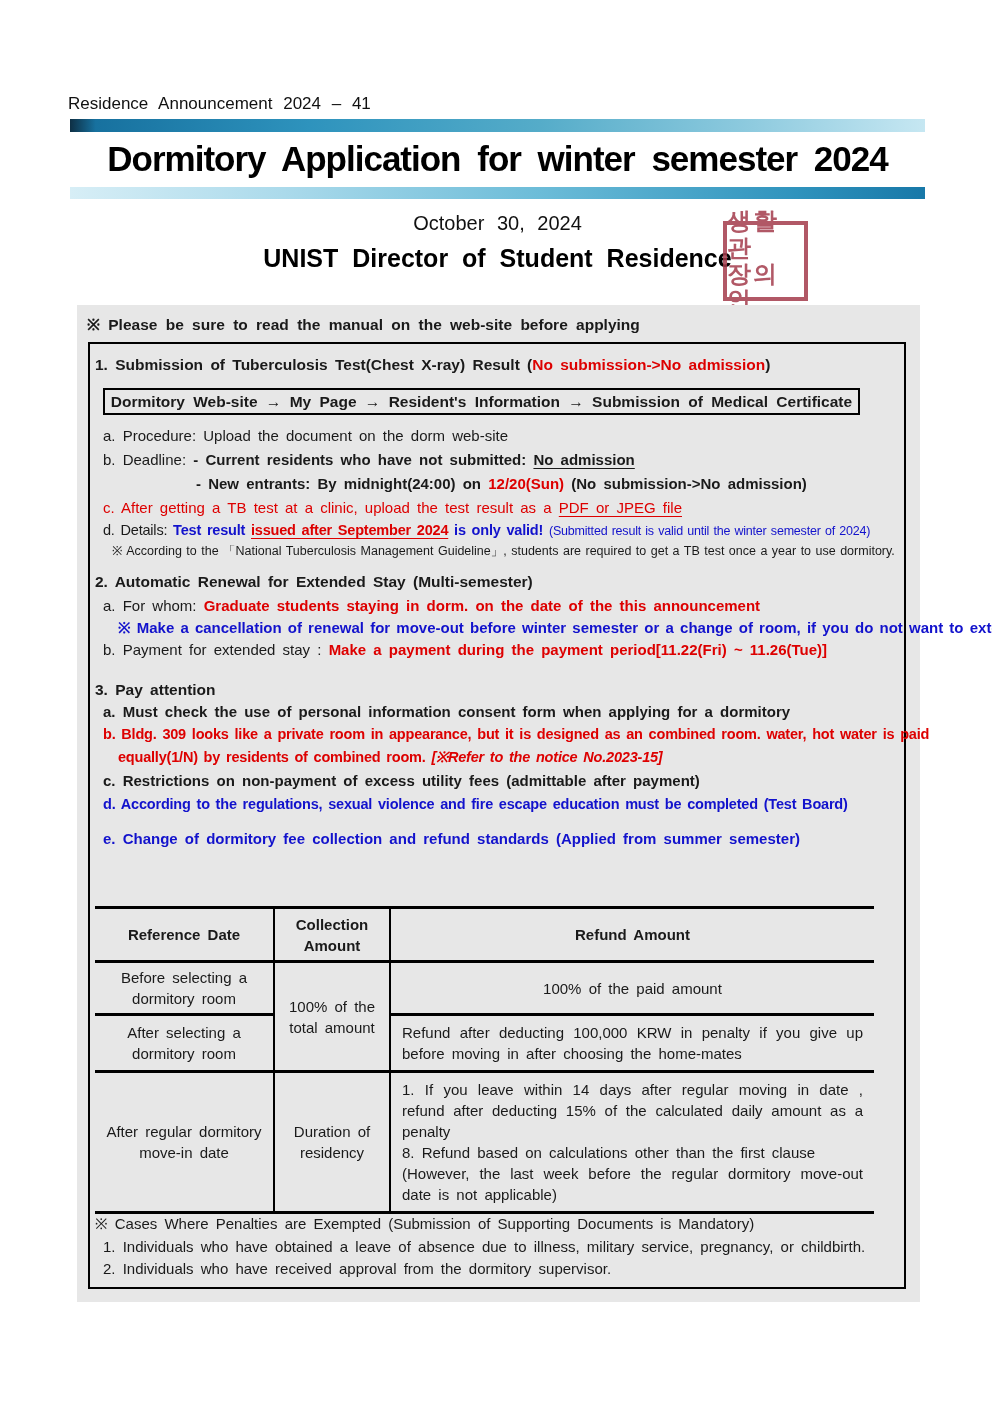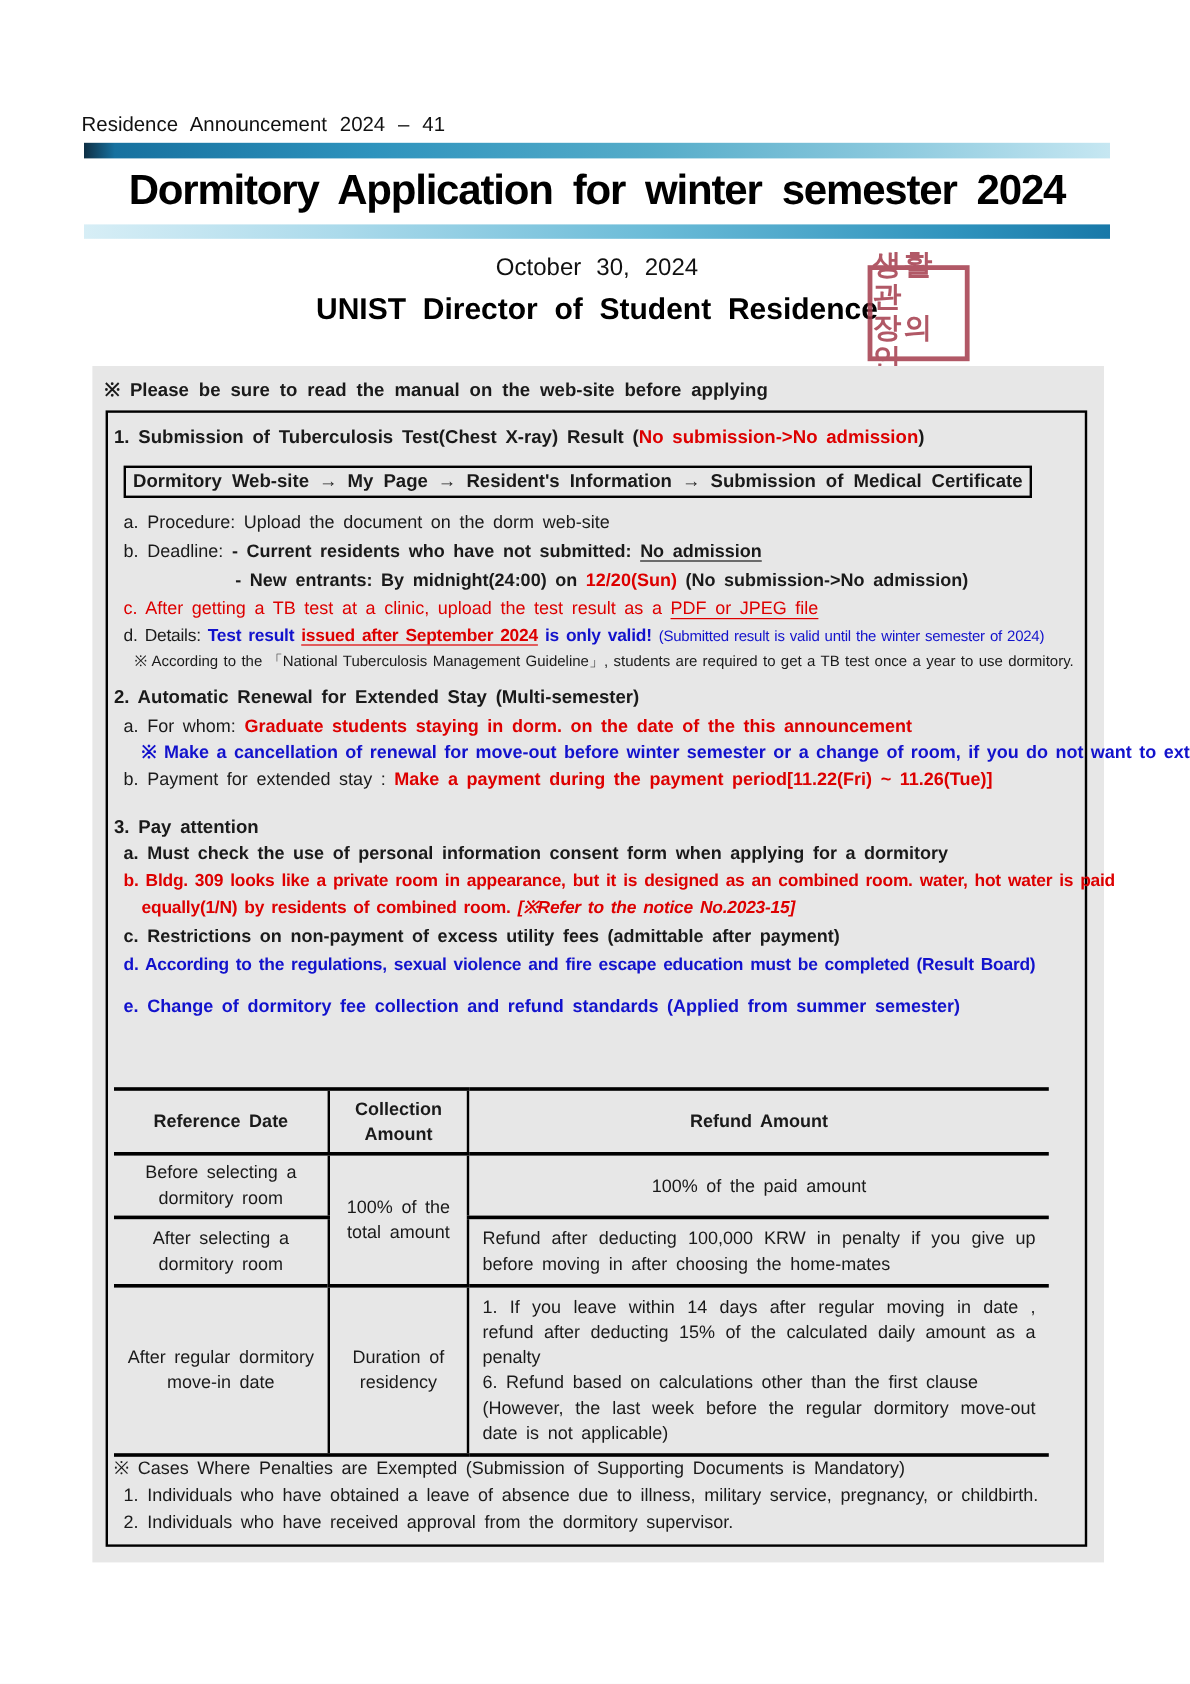--- a/index.html
+++ b/index.html
@@ -103,21 +103,21 @@
         <span>b. Payment for extended stay : </span><span class="b red">Make a payment during the payment period[11.22(Fri) ~ 11.26(Tue)]</span>
       </div>
 
       <div class="line b" style="left:5px;top:336px;font-size:15.5px;">3. Pay attention</div>
       <div class="line b" style="left:13px;top:358px;">a. Must check the use of personal information consent form when applying for a dormitory</div>
       <div class="line b red tight" style="left:13px;top:380px;">b. Bldg. 309 looks like a private room in appearance, but it is designed as an combined room. water, hot water is paid</div>
       <div class="line tight" style="left:28px;top:403px;">
         <span class="b red">equally(1/N) by residents of combined room. </span><span class="b red i">[※Refer to the notice No.2023-15]</span>
       </div>
       <div class="line b" style="left:13px;top:427px;">c. Restrictions on non-payment of excess utility fees (admittable after payment)</div>
-      <div class="line b blue tight" style="left:13px;top:450px;">d. According to the regulations, sexual violence and fire escape education must be completed (Result Board)</div>
+      <div class="line b blue tight" style="left:13px;top:450px;">d. According to the regulations, sexual violence and fire escape education must be completed (Test Board)</div>
       <div class="line b blue" style="left:13px;top:473px;margin-top:12px;">e. Change of dormitory fee collection and refund standards (Applied from summer semester)</div>
 
 
       <table class="refund-table">
         <tbody>
             <tr class="rh">
           <td class="c1">Reference Date</td>
           <td class="c2">Collection Amount</td>
           <td class="c3">Refund Amount</td>
         </tr>
@@ -128,21 +128,21 @@
         </tr>
         <tr class="r2">
           <td>After selecting a dormitory room</td>
           <td class="left">Refund after deducting 100,000 KRW in penalty if you give up before moving in after choosing the home-mates</td>
         </tr>
         <tr class="r3">
           <td>After regular dormitory move-in date</td>
           <td>Duration of residency</td>
           <td class="left">
             <div>1. If you leave within 14 days after regular moving in date , refund after deducting 15% of the calculated daily amount as a penalty</div>
-            <div>6. Refund based on calculations other than the first clause</div>
+            <div>8. Refund based on calculations other than the first clause</div>
             <div>(However, the last week before the regular dormitory move-out date is not applicable)</div>
           </td>
         </tr>
       </tbody>
         </table>
 
       <div class="line" style="left:5px;top:870px;">※ Cases Where Penalties are Exempted (Submission of Supporting Documents is Mandatory)</div>
       <div class="line" style="left:13px;top:893px;">1. Individuals who have obtained a leave of absence due to illness, military service, pregnancy, or childbirth.</div>
       <div class="line" style="left:13px;top:915px;">2. Individuals who have received approval from the dormitory supervisor.</div>
 

